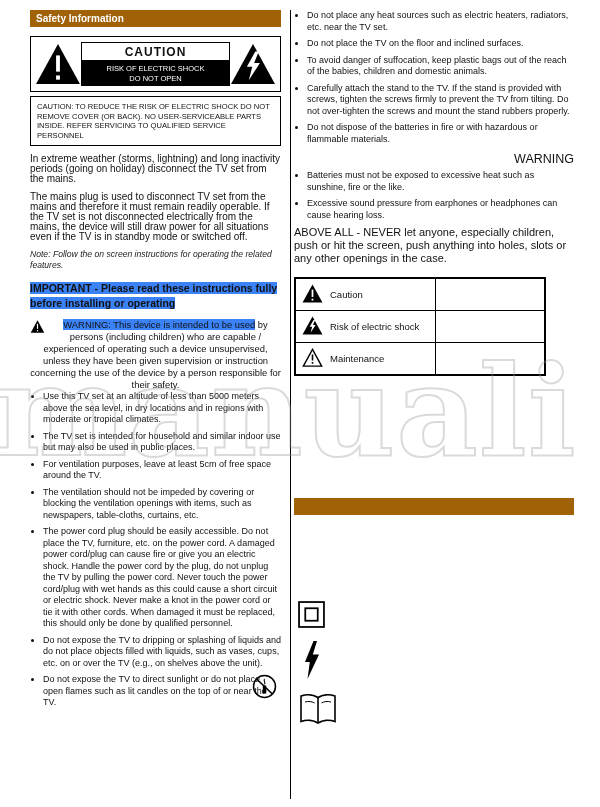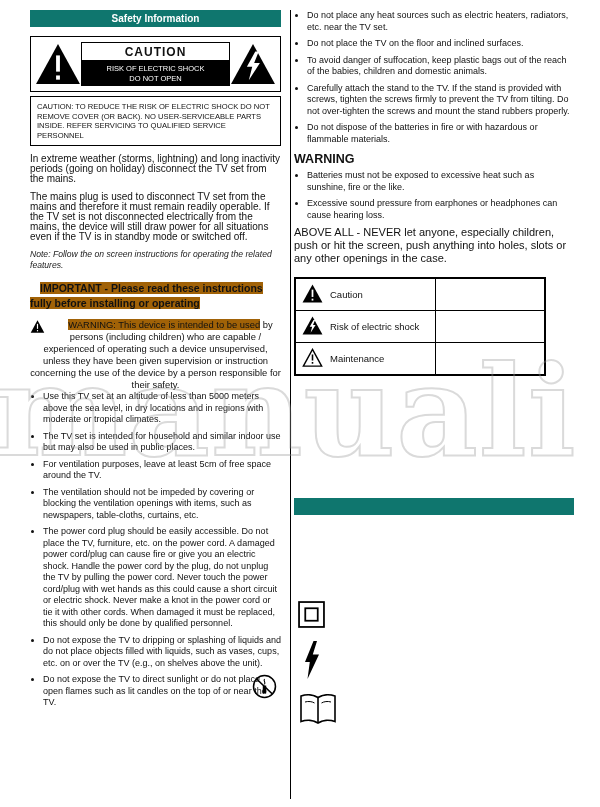--- a/index.html
+++ b/index.html
@@ -13,49 +13,49 @@
     position:absolute; top:348px; left:-6px; width:640px; z-index:6;
     font-family:"DejaVu Serif", serif; font-weight:bold; font-size:126px;
     color:transparent; -webkit-text-stroke:2px rgba(150,150,150,0.35);
     letter-spacing:1px; pointer-events:none; user-select:none; line-height:1;
   }
   .columns { display:flex; height:100%; }
   .col-left { width:260px; padding-right:9px; }
   .col-right { flex:1; border-left:1px solid #000; padding-left:3px; }
 
   .black-bar {
-    background:#0f766e; color:#fff; font-size:10px; font-weight:bold;
-    padding:3px 6px 2px 6px; line-height:12px;text-align:center;
+    background:#a16207; color:#fff; font-size:10px; font-weight:bold;
+    padding:3px 6px 2px 6px; line-height:12px;
   }
   .black-bar.empty { height:17px; padding:0; }
 
   
   .caution-outer { border:1px solid #000; margin-top:9px; padding:5px 4px; display:flex; align-items:center; justify-content:space-between; }
   .tri-big svg { display:block; }
   .caution-center { width:150px; }
   .caution-title { border:1px solid #000; text-align:center; font-size:12px; font-weight:bold; padding:2px 0 1px 0; letter-spacing:1px; }
   .caution-black { background:#000; color:#fff; text-align:center; font-size:7.5px; line-height:9.5px; padding:3px 2px; }
   .caution-note { border:1px solid #000; margin-top:4px; padding:5px 6px; font-size:7.6px; line-height:9.6px; }
 
   .para { font-size:10px; line-height:10px; margin-top:8px; }
   .note-italic { font-style:italic; font-size:8.6px; line-height:10.5px; margin-top:7px; color:#222; }
 
   .important { margin-top:11px; font-size:10.5px; line-height:15px; font-weight:bold; }
-  .hl { background:#a16207;margin-left:10px; }
+  .hl { background:#3b82f6; }
 
   .warning-para { margin-top:8px; font-size:9.4px; line-height:12px;text-align:center; }
   .warn-ico { float:left; margin:1px 5px 1px 0; }
 
   ul.bullets { padding-left:13px; }
   ul.bullets li { font-size:9px; line-height:11.5px; margin-bottom:5px; }
   ul.bullets li.rel { position:relative; }
 
   .no-flames { position:absolute; right:4px; top:0; }
 
-  .warning-heading { font-size:12.5px; font-weight:bold; margin:7px 0 4px 0; }
+  .warning-heading { font-size:12.5px; font-weight:normal; margin:7px 0 4px 0;text-align:right; }
   .above-all { font-size:11px; line-height:12.8px; margin-top:5px; }
 
   .sym-table { border:2px solid #000; width:252px; margin-top:13px; }
   .sym-row { display:flex; border-bottom:1.5px solid #000; }
   .sym-row:last-child { border-bottom:none; }
   .sym-cell-label { width:140px; border-right:1.5px solid #000; padding:5px 6px; display:flex; align-items:center; gap:7px; font-size:9.5px; min-height:29px; }
   .sym-cell-empty { flex:1; }
 
   .mains-bar { margin-top:10px; }
 

